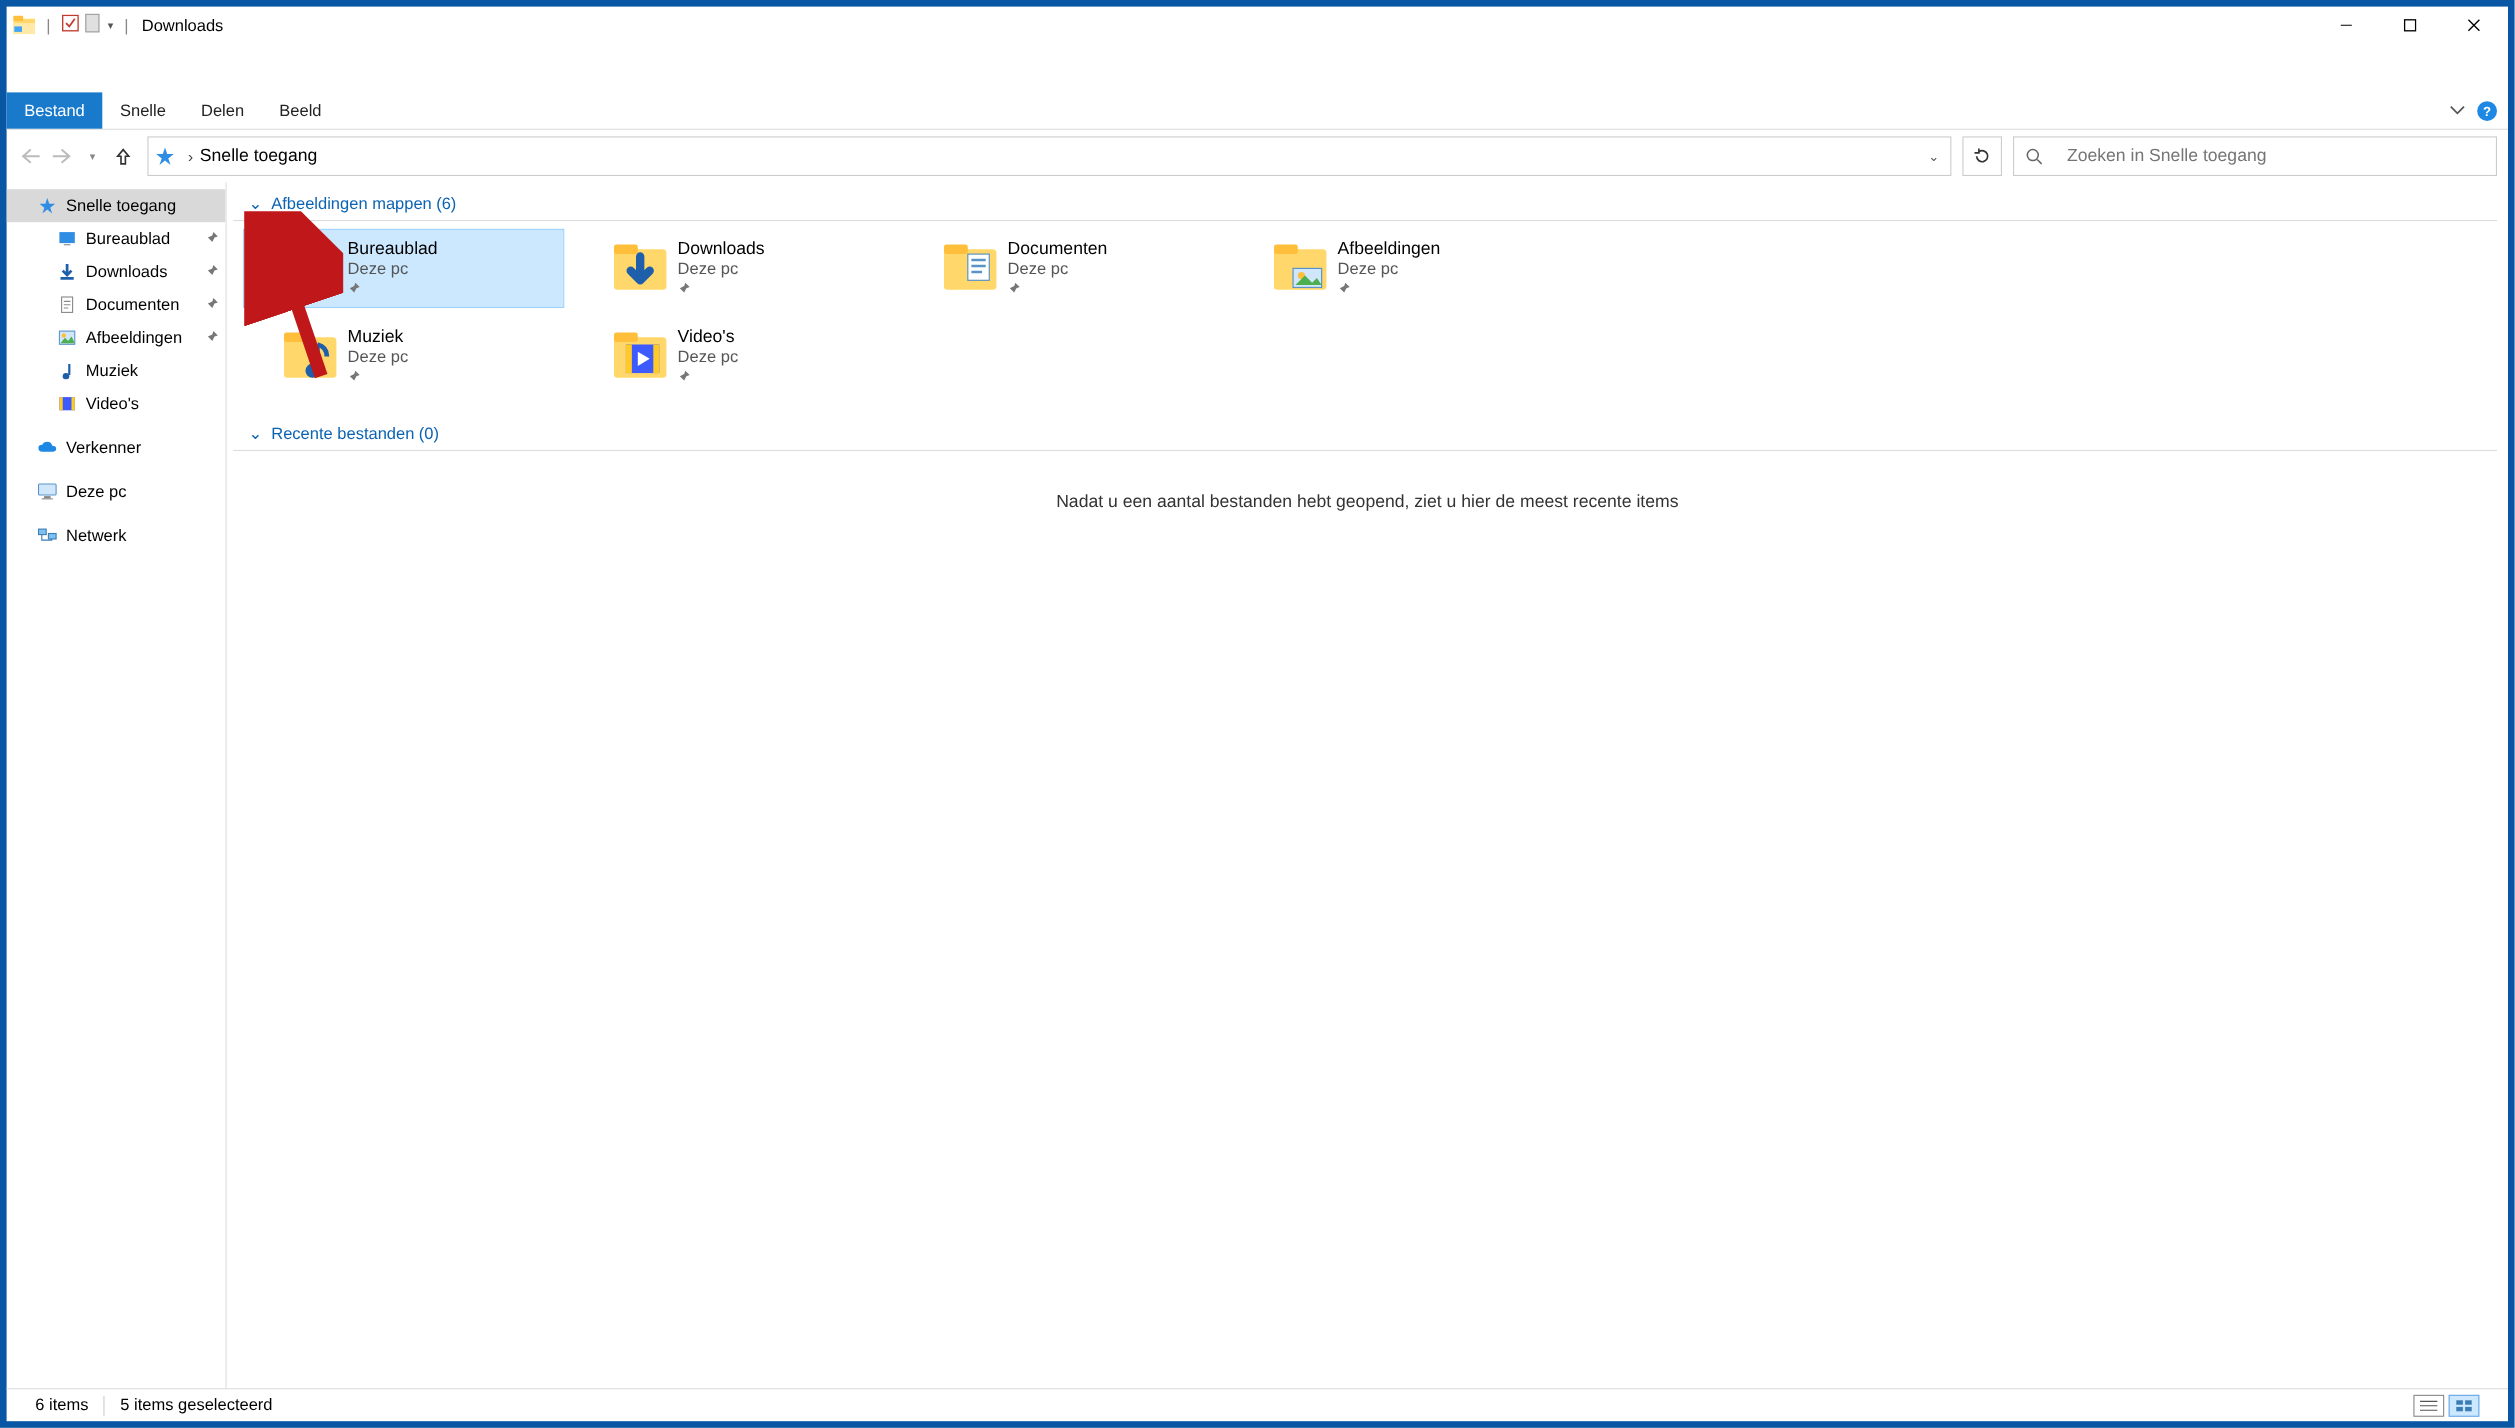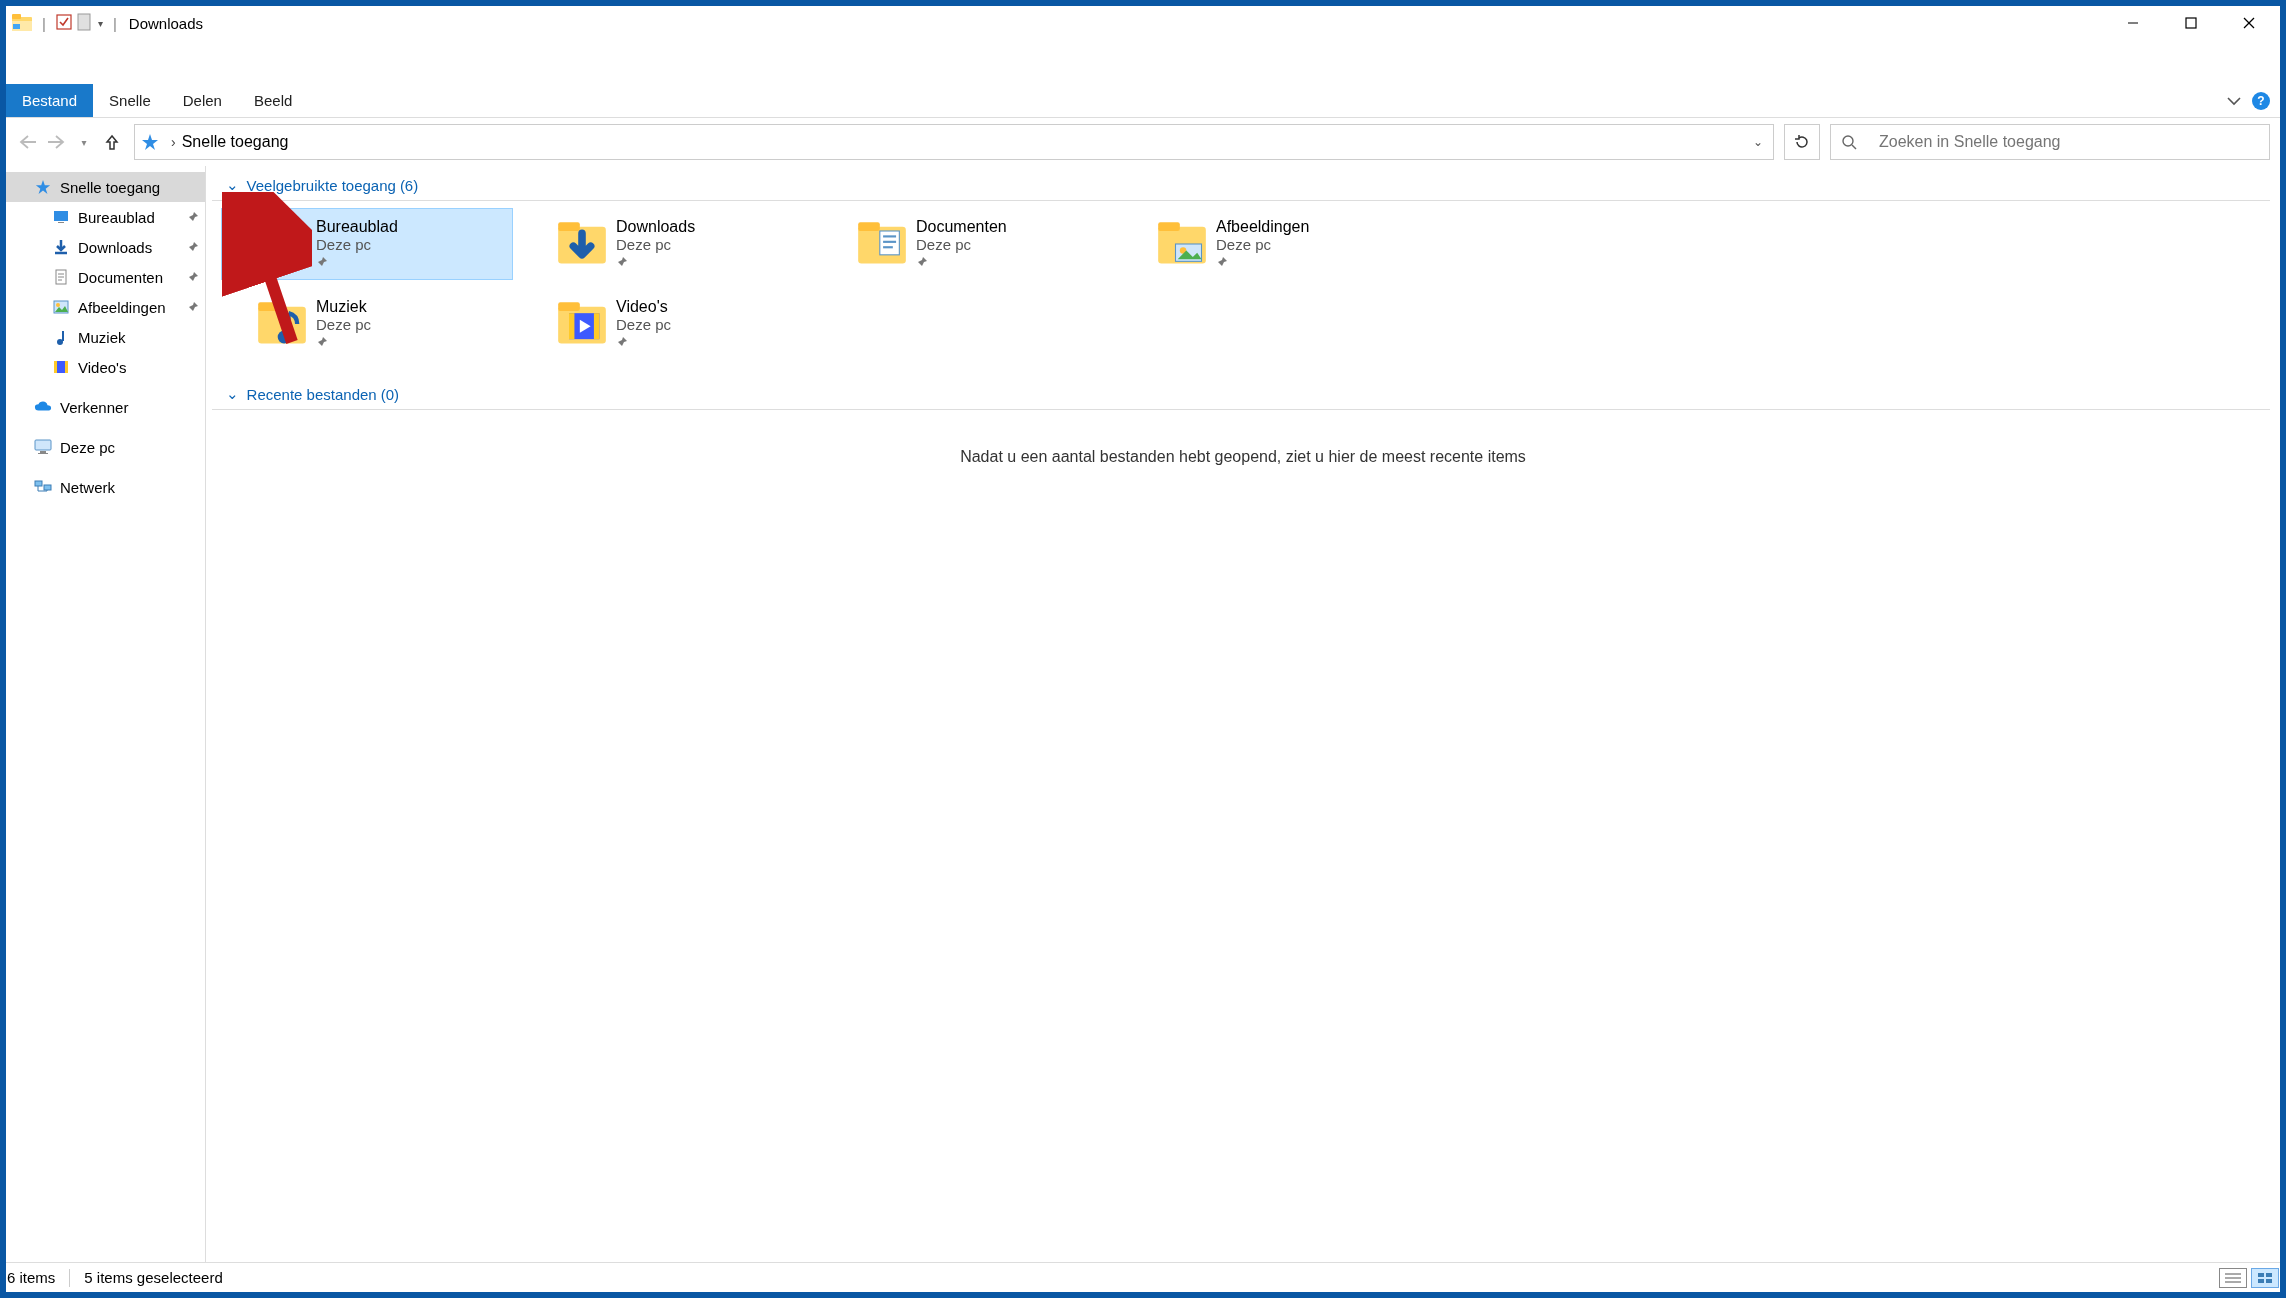--- a/index.html
+++ b/index.html
@@ -174,21 +174,21 @@
     font-size: 16px;
     padding: 30px 0;
   }
 
   
   .statusbar {
     height: 30px;
     border-top: 1px solid #ddd;
     display: flex;
     align-items: center;
-    padding: 0 1px;
+    padding: 0 26px;
     font-size: 15px;
   }
   .statusbar .ssep { width: 1px; height: 18px; background: #ccc; margin: 0 14px; }
   .statusbar .spacer { flex: 1; }
   .statusbar .viewbtn {
     width: 28px; height: 20px; border: 1px solid #888; margin-left: 4px;
     display: flex; align-items: center; justify-content: center;
   }
   .statusbar .viewbtn.active { background: #cce8ff; border-color: #6aa8e6; }
 
@@ -424,21 +424,21 @@
               <path d="M4 7 V12 H13 V11" fill="none" stroke="#3b7db5"></path>
             </svg>
         </span>
         <span>Netwerk</span>
       </div>
     </div>
 
     <div class="content">
       <div class="group-header">
         <span class="chev">⌄</span>
-        <span>Veelgebruikte toegang</span>
+        <span>Afbeeldingen mappen</span>
         <span>(6)</span>
       </div>
 
       <div class="folder-grid" id="folder-grid">
           <div class="folder-tile selected">
             <span class="checkbox">✓</span>
             <span class="ficon">
               <svg width="52" height="52" viewBox="0 0 48 48">
                 <rect x="2" y="8" width="44" height="34" rx="3" fill="#ffd76a"></rect>
                 <rect x="2" y="4" width="20" height="8" rx="2" fill="#ffbf3a"></rect>

